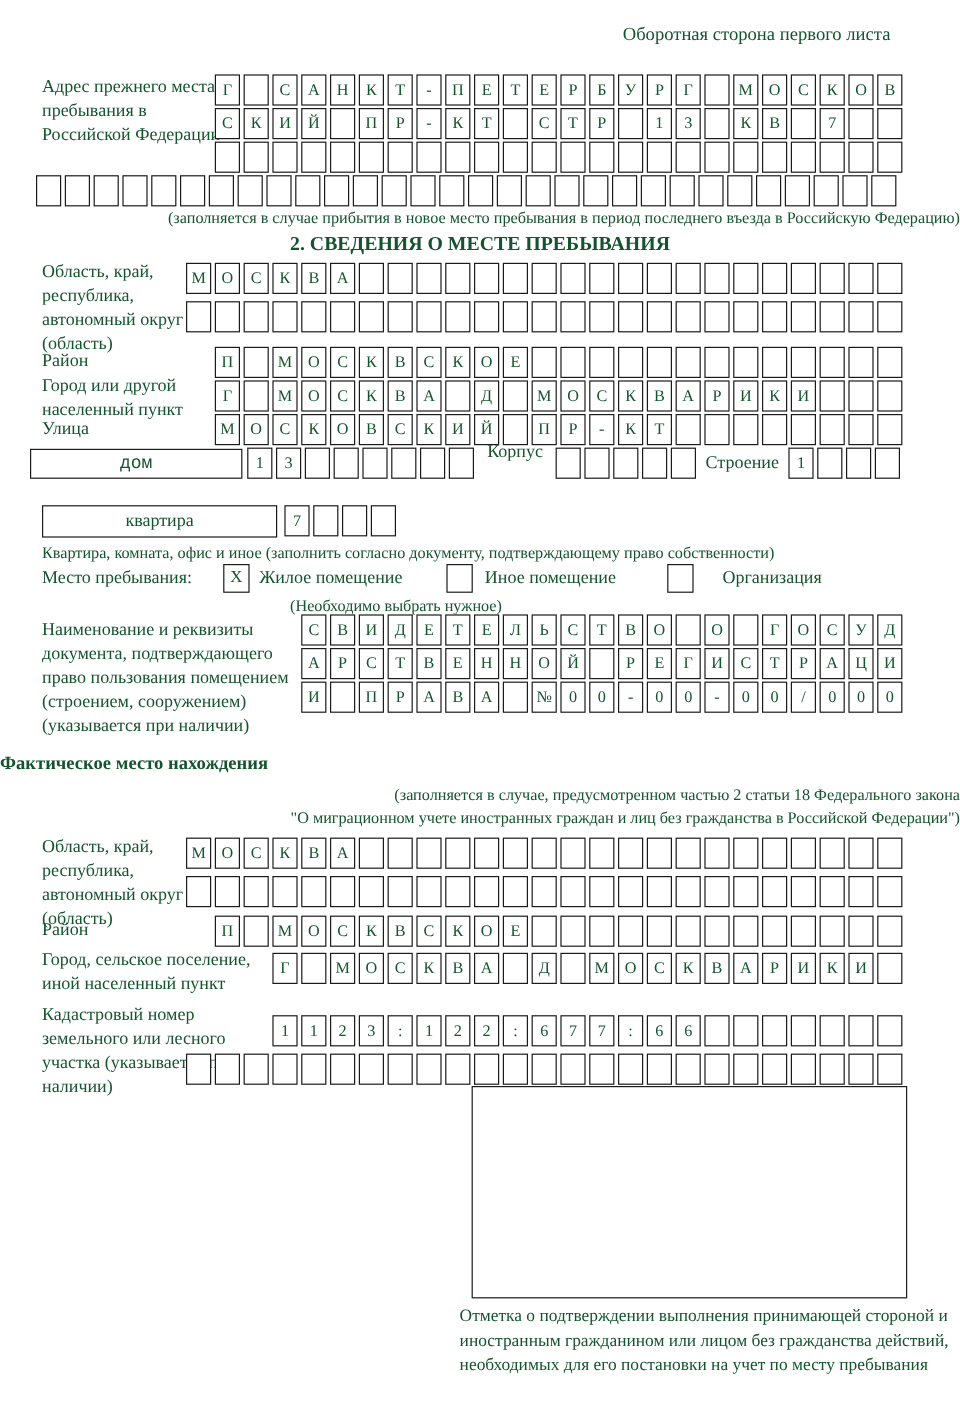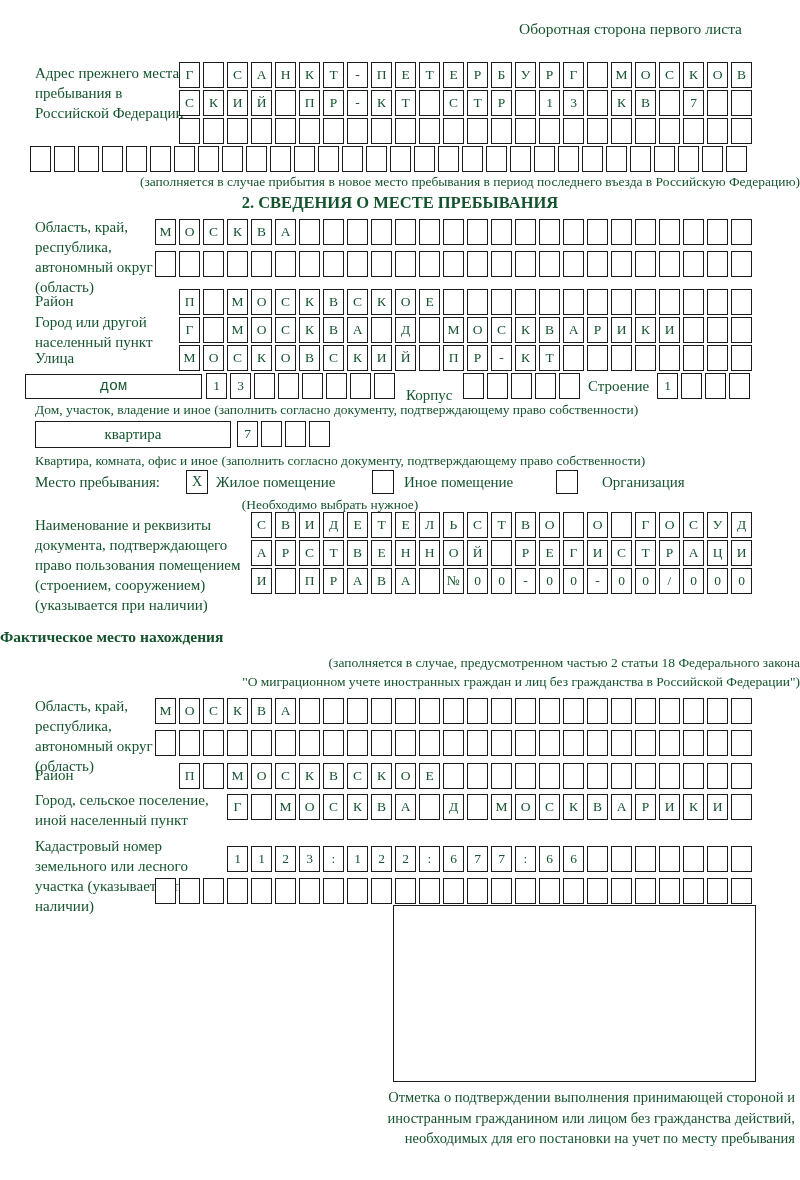--- a/index.html
+++ b/index.html
@@ -22,21 +22,21 @@
   }
   .labelbox{
     box-sizing:border-box;border:1.4px solid #1b1b1b;display:flex;
     align-items:center;justify-content:center;font-size:15px;background:#fff;
   }
   .checkbox{
     width:22px;height:24px;box-sizing:border-box;border:1.4px solid #1b1b1b;
     display:flex;align-items:center;justify-content:center;font-size:14px;background:#fff;
   }
   .stamp-box{box-sizing:border-box;border:1.6px solid #1b1b1b;background:#fff;}
-  .caption{text-align:right;font-size:14.5px;line-height:1.42;}
+  .caption{text-align:left;font-size:14.5px;line-height:1.42;}
 </style>
 </head>
 <body>
 
 <div class="page">
 
   <div class="abs title" style="right:58px;top:20px;">Оборотная сторона первого листа</div>
 
   <div class="abs lbl" style="left:35px;top:64px;width:152px;">Адрес прежнего места пребывания в Российской Федерации</div>
   <div class="abs grid" style="left:179px;top:62px;">
@@ -297,36 +297,35 @@
   <div class="abs grid" style="left:206px;top:373px;">
       <div class="cell">1</div>
       <div class="cell">3</div>
       <div class="cell"></div>
       <div class="cell"></div>
       <div class="cell"></div>
       <div class="cell"></div>
       <div class="cell"></div>
       <div class="cell"></div>
     </div>
-  <div class="abs lbl" style="left:406px;top:386px;">Корпус</div>
+  <div class="abs lbl" style="left:406px;top:368px;">Корпус</div>
   <div class="abs grid" style="left:463px;top:373px;">
       <div class="cell"></div>
       <div class="cell"></div>
       <div class="cell"></div>
       <div class="cell"></div>
       <div class="cell"></div>
     </div>
   <div class="abs lbl" style="left:588px;top:377px;">Строение</div>
   <div class="abs grid" style="left:657px;top:373px;">
       <div class="cell">1</div>
       <div class="cell"></div>
       <div class="cell"></div>
       <div class="cell"></div>
     </div>
-  <div class="abs note" style="left:35px;top:402px;">Дом, участок, владение и иное (заполнить согласно документу, подтверждающему право собственности)</div>
 
   <div class="abs labelbox" style="left:35px;top:421px;width:196px;height:27px;">квартира</div>
   <div class="abs grid" style="left:237px;top:421px;">
       <div class="cell">7</div>
       <div class="cell"></div>
       <div class="cell"></div>
       <div class="cell"></div>
     </div>
   <div class="abs note" style="left:35px;top:453px;">Квартира, комната, офис и иное (заполнить согласно документу, подтверждающему право собственности)</div>
 

